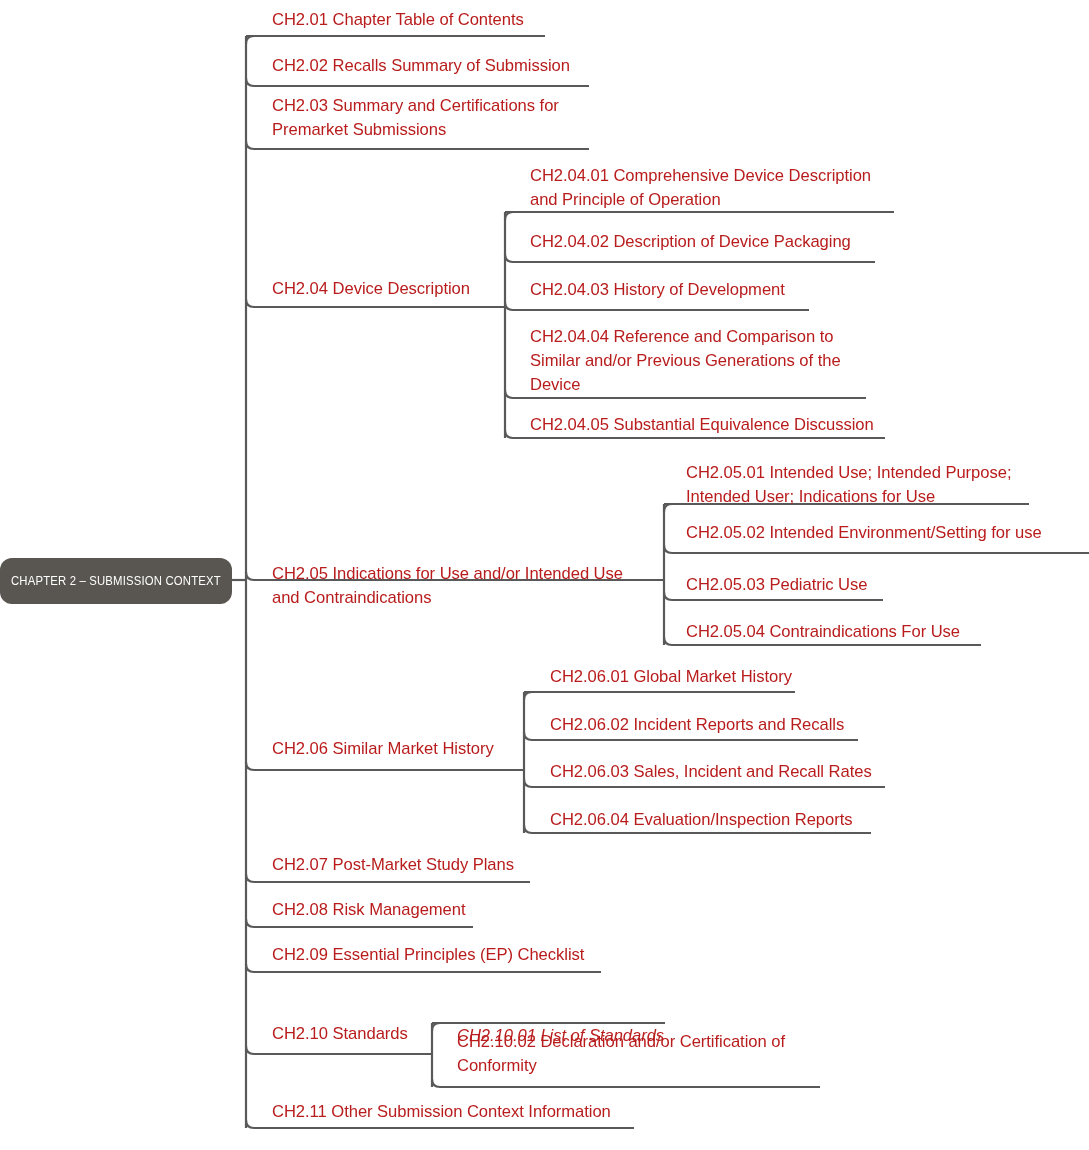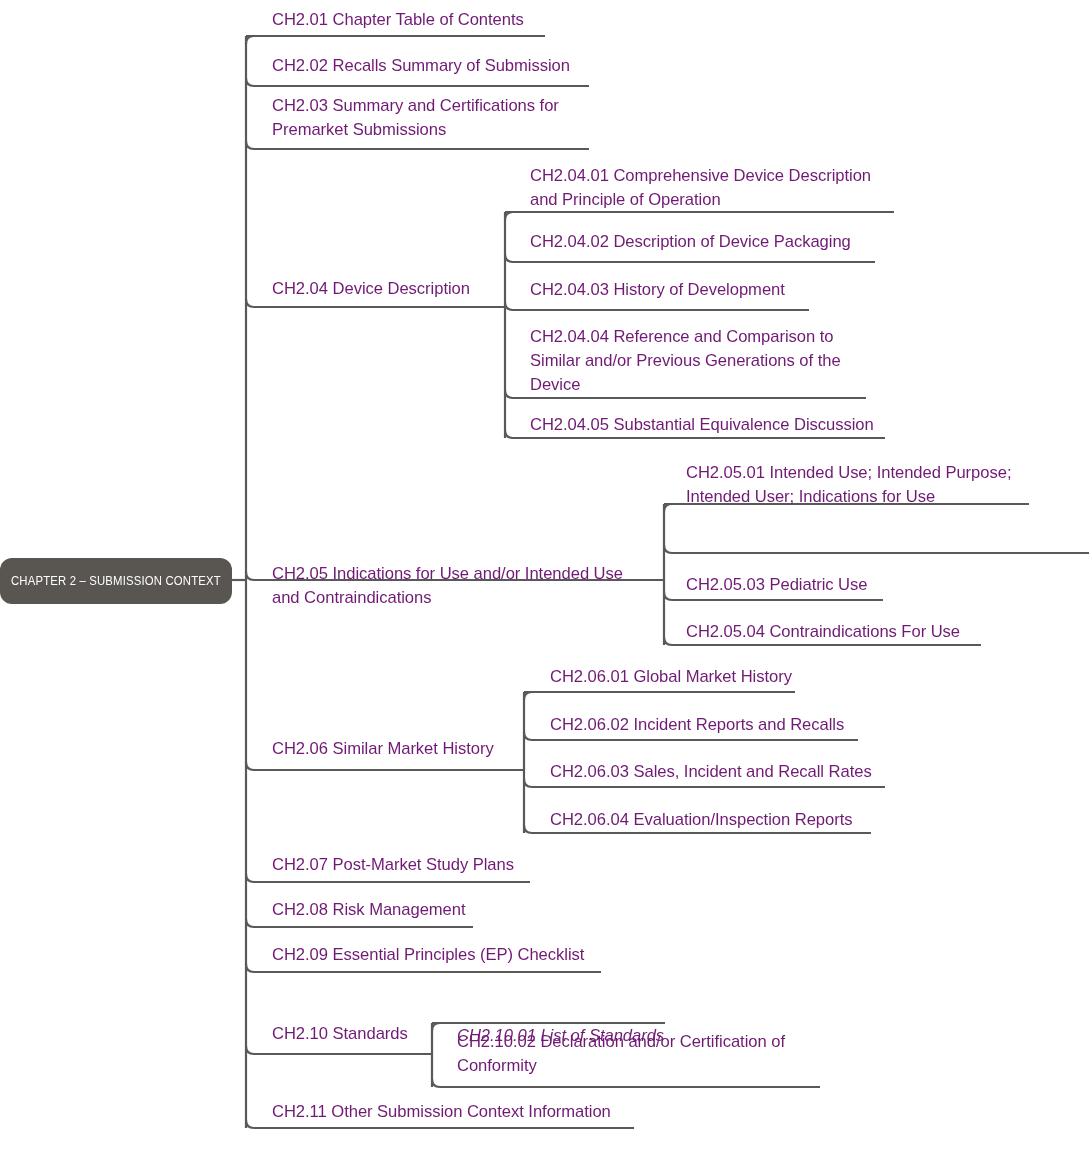--- a/index.html
+++ b/index.html
@@ -57,21 +57,21 @@
   }
 
   
   .node {
     position: absolute;
     box-sizing: border-box;
   }
   .node-label {
     font-size: 16.6px;
     line-height: 23.8px;
-    color: #701a75;
+    color: #b91c1c;
     white-space: pre-line;
     letter-spacing: -0.05px;
   }
 
   
   .lvl1 .node-label { font-size: 16.6px; }
   .lvl2 .node-label { font-size: 16.6px; }
 </style>
 </head>
 <body>
@@ -208,20 +208,23 @@
 
   <div class="node lvl2" style="left:530px; top:413px;">
     <div class="node-label">CH2.04.05 Substantial Equivalence Discussion</div>
   </div>
 
   <div class="node lvl2" style="left:686px; top:461px;">
     <div class="node-label">CH2.05.01 Intended Use; Intended Purpose;
 Intended User; Indications for Use</div>
   </div>
 
+  <div class="node lvl2" style="left:686px; top:521px;">
+    <div class="node-label">CH2.05.02 Intended Environment/Setting for use</div>
+  </div>
 
   <div class="node lvl2" style="left:686px; top:573px;">
     <div class="node-label">CH2.05.03 Pediatric Use</div>
   </div>
 
   <div class="node lvl2" style="left:686px; top:620px;">
     <div class="node-label">CH2.05.04 Contraindications For Use</div>
   </div>
 
   <div class="node lvl2" style="left:550px; top:665px;">

